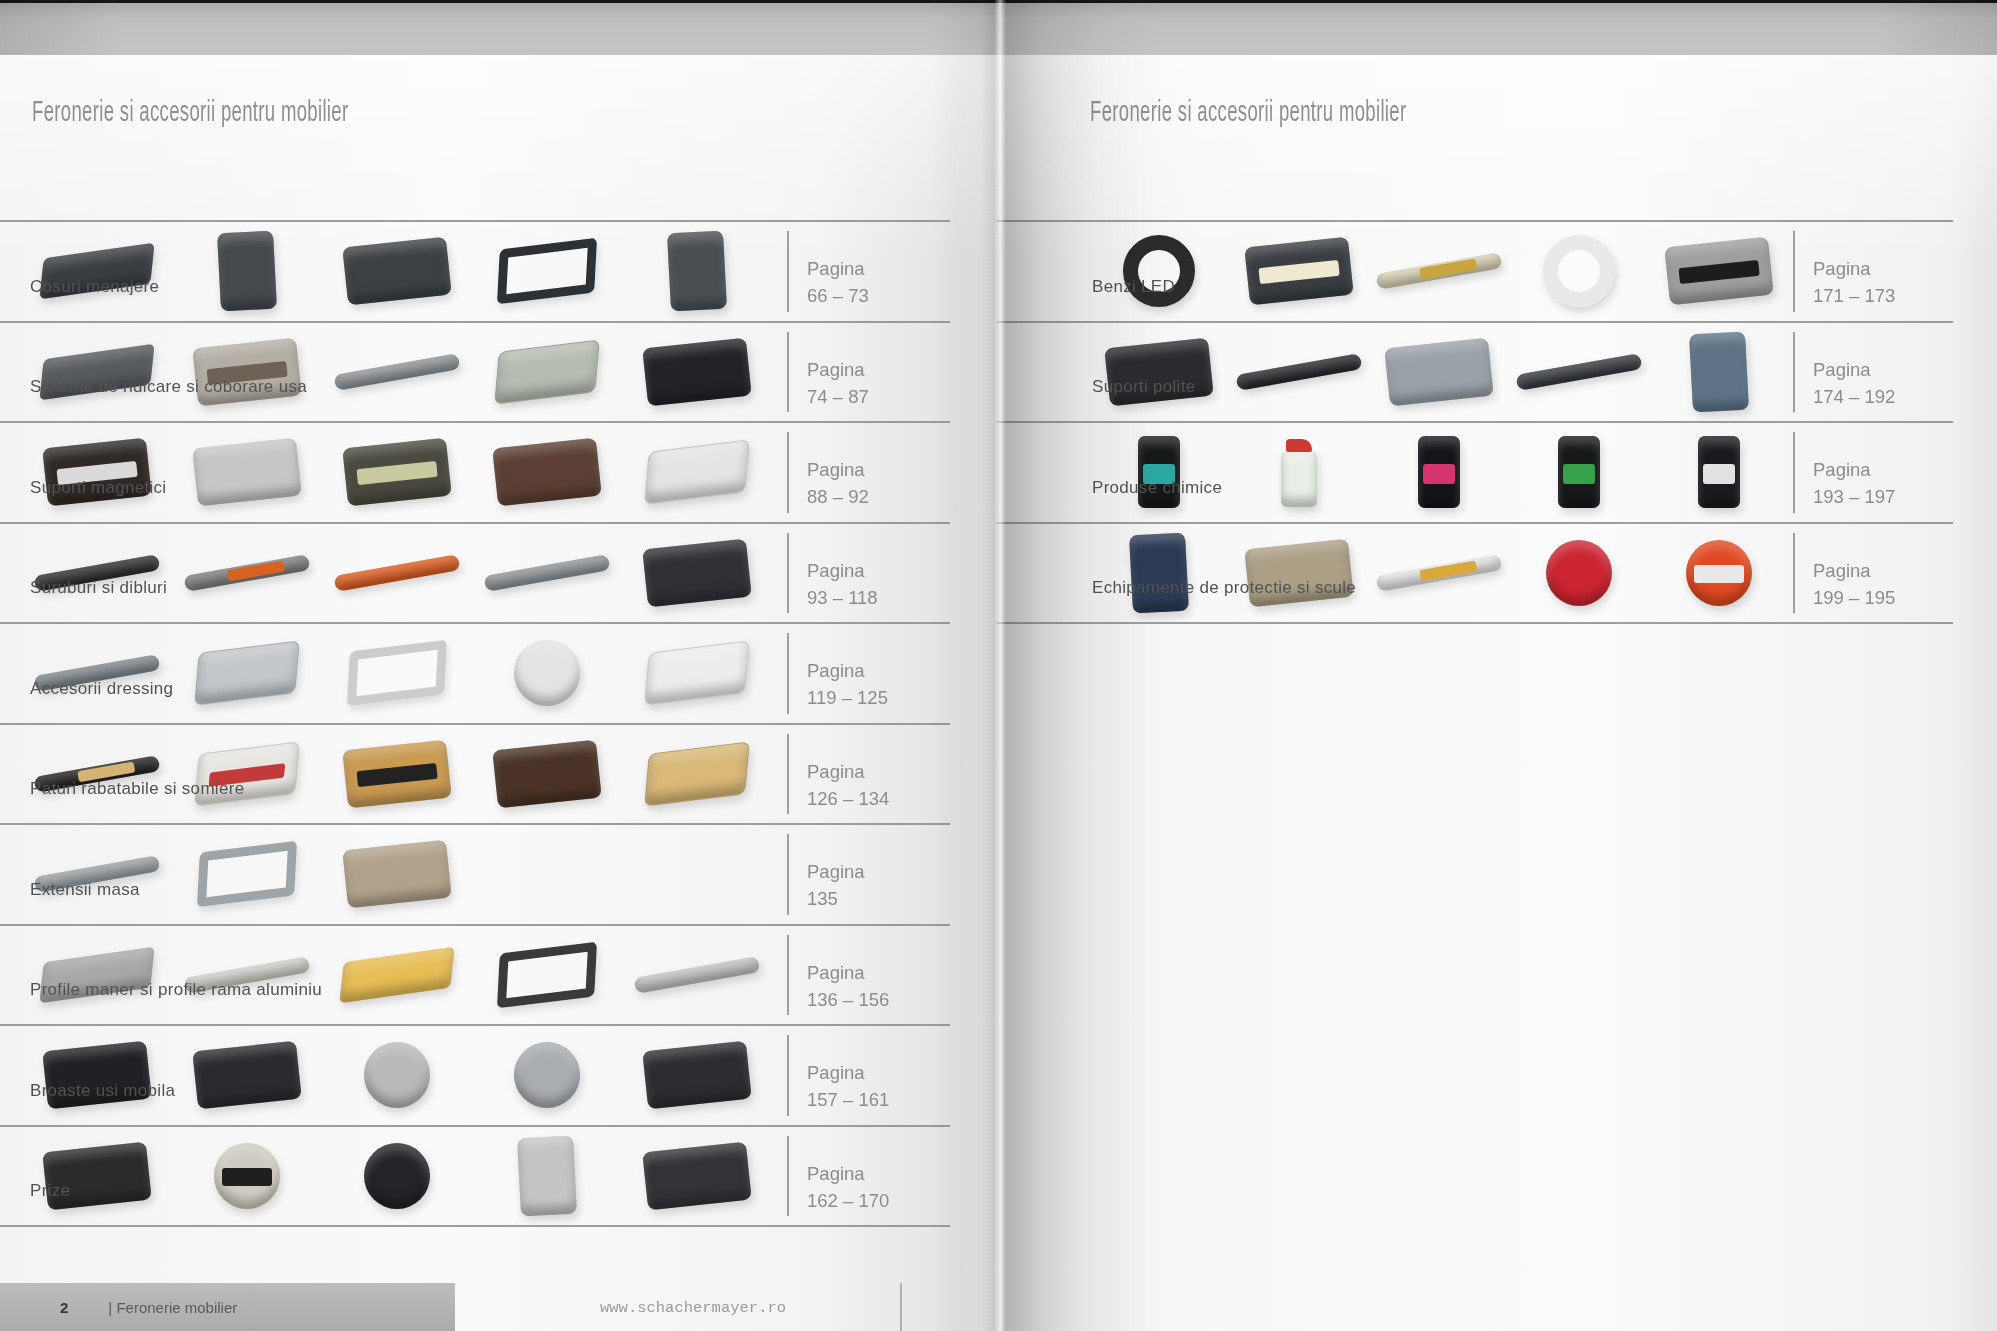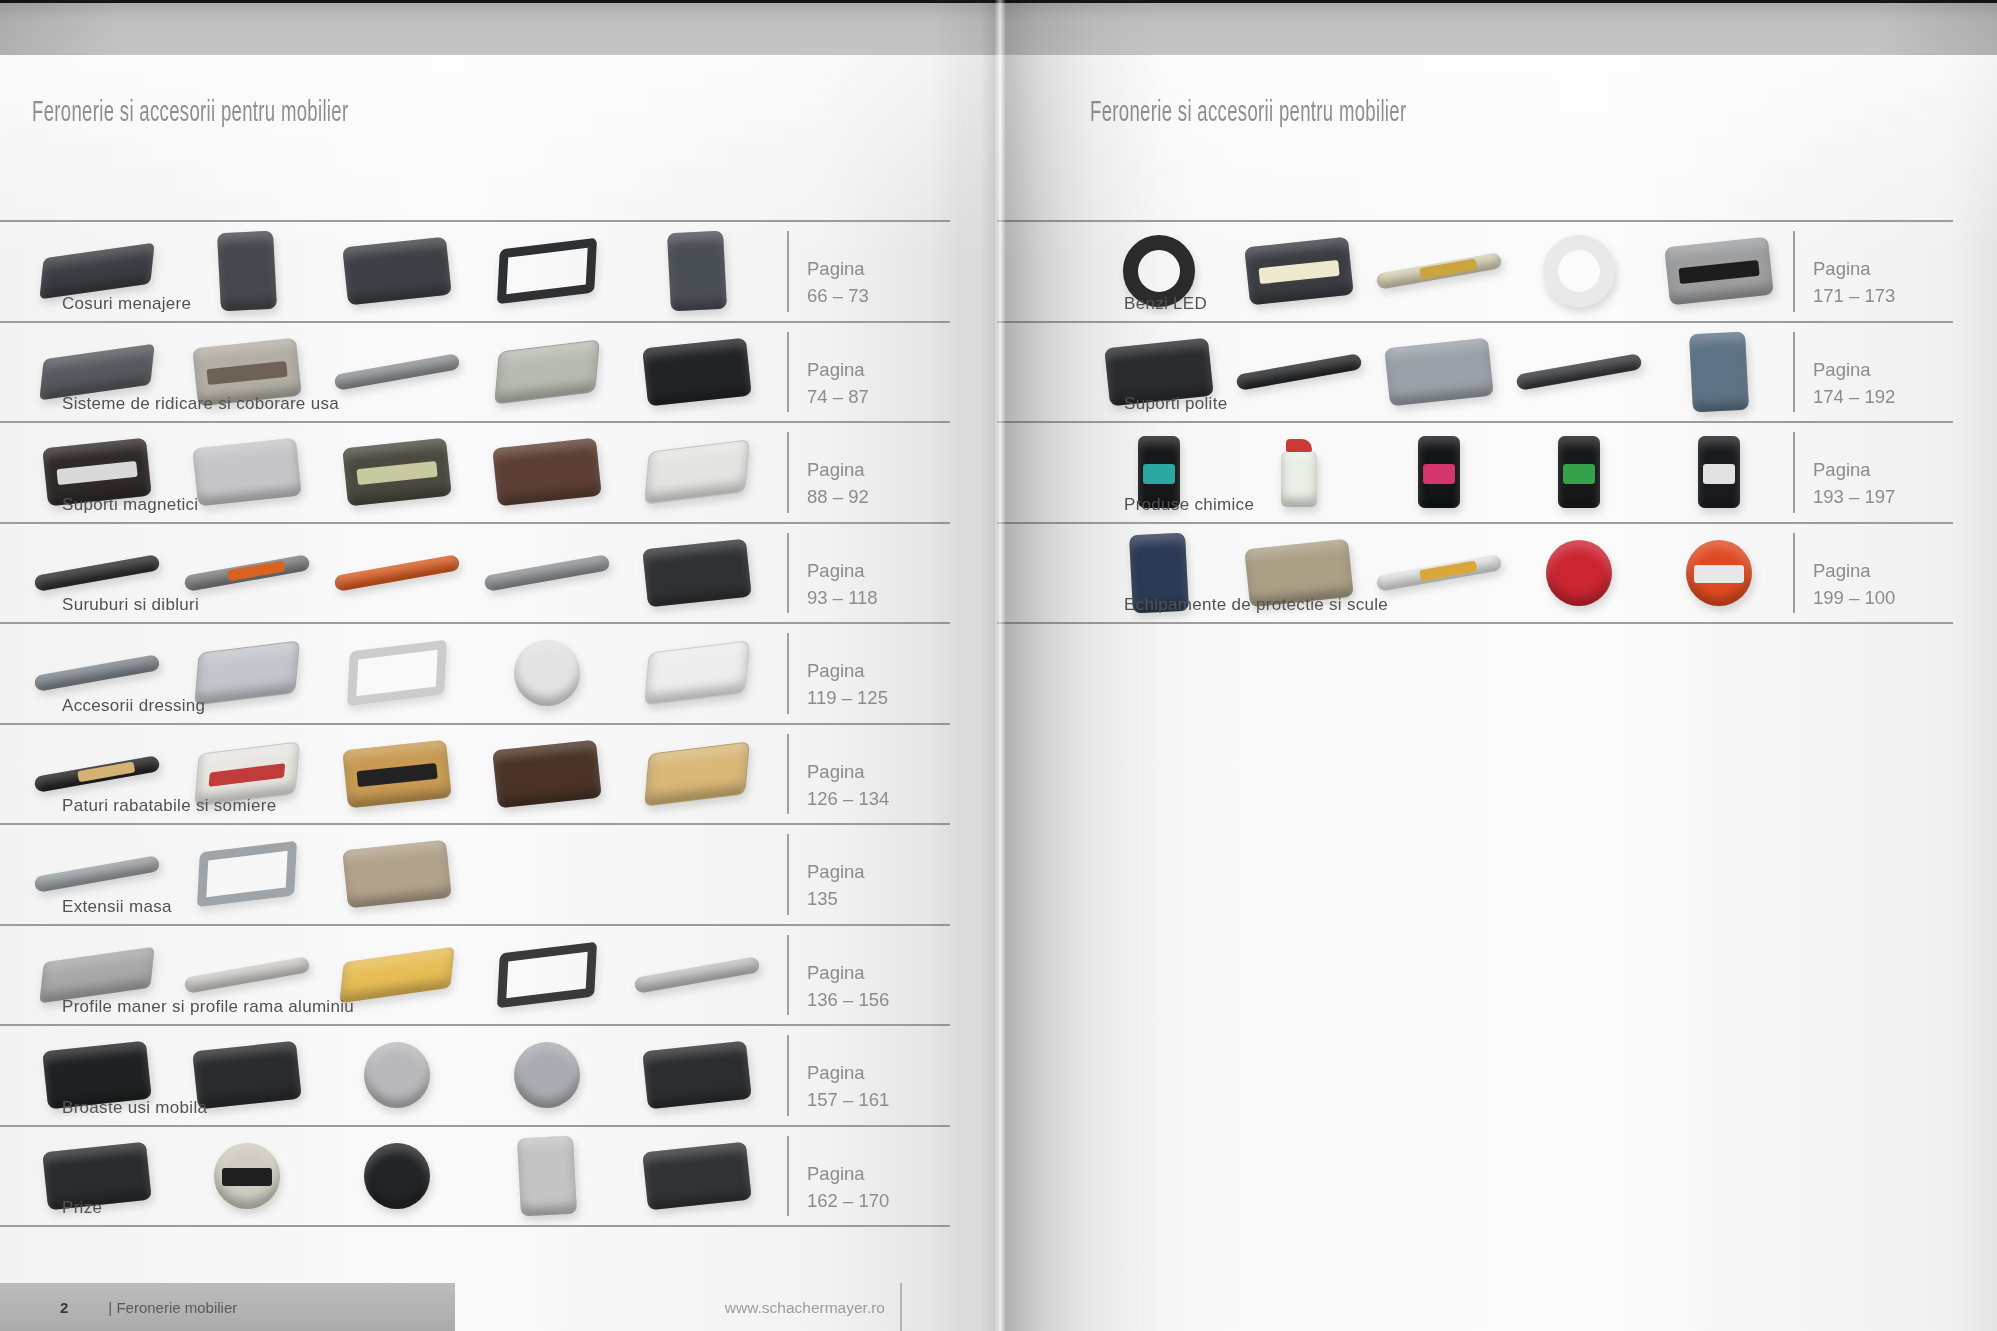--- a/index.html
+++ b/index.html
@@ -37,21 +37,21 @@
   
   .toc{position:absolute;top:165px;left:0;border-bottom:2px solid rgba(140,140,140,.85);}
   .toc-left{width:950px;}
   .toc-right{width:956px;}
   .toc-row{position:relative;height:100.5px;border-top:2px solid rgba(140,140,140,.85);
            display:flex;box-sizing:border-box;}
   .thumbs{flex:1;display:flex;align-items:center;padding-left:22px;overflow:hidden;}
   .toc-right .thumbs{padding-left:92px;}
   .cell{width:150px;min-width:150px;display:flex;align-items:center;justify-content:center;}
   .toc-right .cell{width:140px;min-width:140px;}
-  .label{position:absolute;bottom:7px;left:30px;font-size:17px;letter-spacing:.3px;color:#525252;margin-left:32px;}
+  .label{position:absolute;bottom:24px;left:30px;font-size:17px;letter-spacing:.3px;color:#525252;}
   .toc-right .label{left:95px;}
   .pagina{width:163px;min-width:163px;box-sizing:border-box;border-left:2px solid rgba(150,150,150,.9);
           margin:9px 0;padding:24px 0 0 18px;font-size:18.5px;color:#8c8c8c;line-height:27px;}
   .toc-right .pagina{width:160px;min-width:160px;}
 
   
   .thumb{position:relative;background:var(--c,#3a3a3a);
          box-shadow:inset 0 8px 10px rgba(255,255,255,.22),inset 0 -8px 10px rgba(0,0,0,.28),2px 5px 8px rgba(0,0,0,.15);}
   .s-flat {width:112px;height:40px;border-radius:6px;transform:rotate(-8deg) skewX(-14deg);}
   .s-wide {width:104px;height:58px;border-radius:8px;transform:rotate(-6deg);}
@@ -73,22 +73,22 @@
 
   
   .footer-band{position:absolute;bottom:0;height:48px;z-index:6;
            background:linear-gradient(to bottom,#bcbcbc,#ababab);display:flex;align-items:center;}
   .footer-band-left{left:0;width:455px;padding-left:60px;box-sizing:border-box;}
   .footer-band-right{left:1715px;width:282px;justify-content:flex-end;padding-right:44px;box-sizing:border-box;}
   .footer-num{font-size:15px;font-weight:bold;color:#383838;}
   .footer-section{font-size:15px;color:#5a5a5a;}
   .footer-band-left .footer-section{margin-left:40px;}
   .footer-band-right .footer-section{margin-right:16px;}
-  .footer-web{position:absolute;left:600px;bottom:14px;width:285px;text-align:right;
-           font-size:15.5px;color:#9b9b9b;z-index:6;}
+  .footer-web{position:absolute;left:600px;bottom:14px;width:285px;text-align:left;
+           font-size:15.5px;color:#9b9b9b;z-index:6;font-family:Liberation Mono, monospace;}
   .footer-divider{position:absolute;left:900px;bottom:0;width:2px;height:48px;background:#b2b2b2;z-index:6;}
 </style>
 </head>
 <body>
 
 <div class="spread">
 
   <div class="top-band">
     <div class="top-edge"></div>
   </div>
@@ -426,21 +426,21 @@
             <div class="cell">
               <div class="thumb s-round" style="--c: #cb2531;"></div>
             </div>
             <div class="cell">
               <div class="thumb s-round has2" style="--c: #df4a21; --c2: #e8e8e8;"></div>
             </div>
           </div>
           <div class="label">Echipamente de protectie si scule</div>
           <div class="pagina">
             <div>Pagina</div>
-            <div>199 – 100</div>
+            <div>199 – 195</div>
           </div>
         </div>
       </div>
   </div>
 
   <div class="gutter"></div>
 
   <div class="footer-band footer-band-left">
     <span class="footer-num">2</span>
     <span class="footer-section">| Feronerie mobilier</span>

